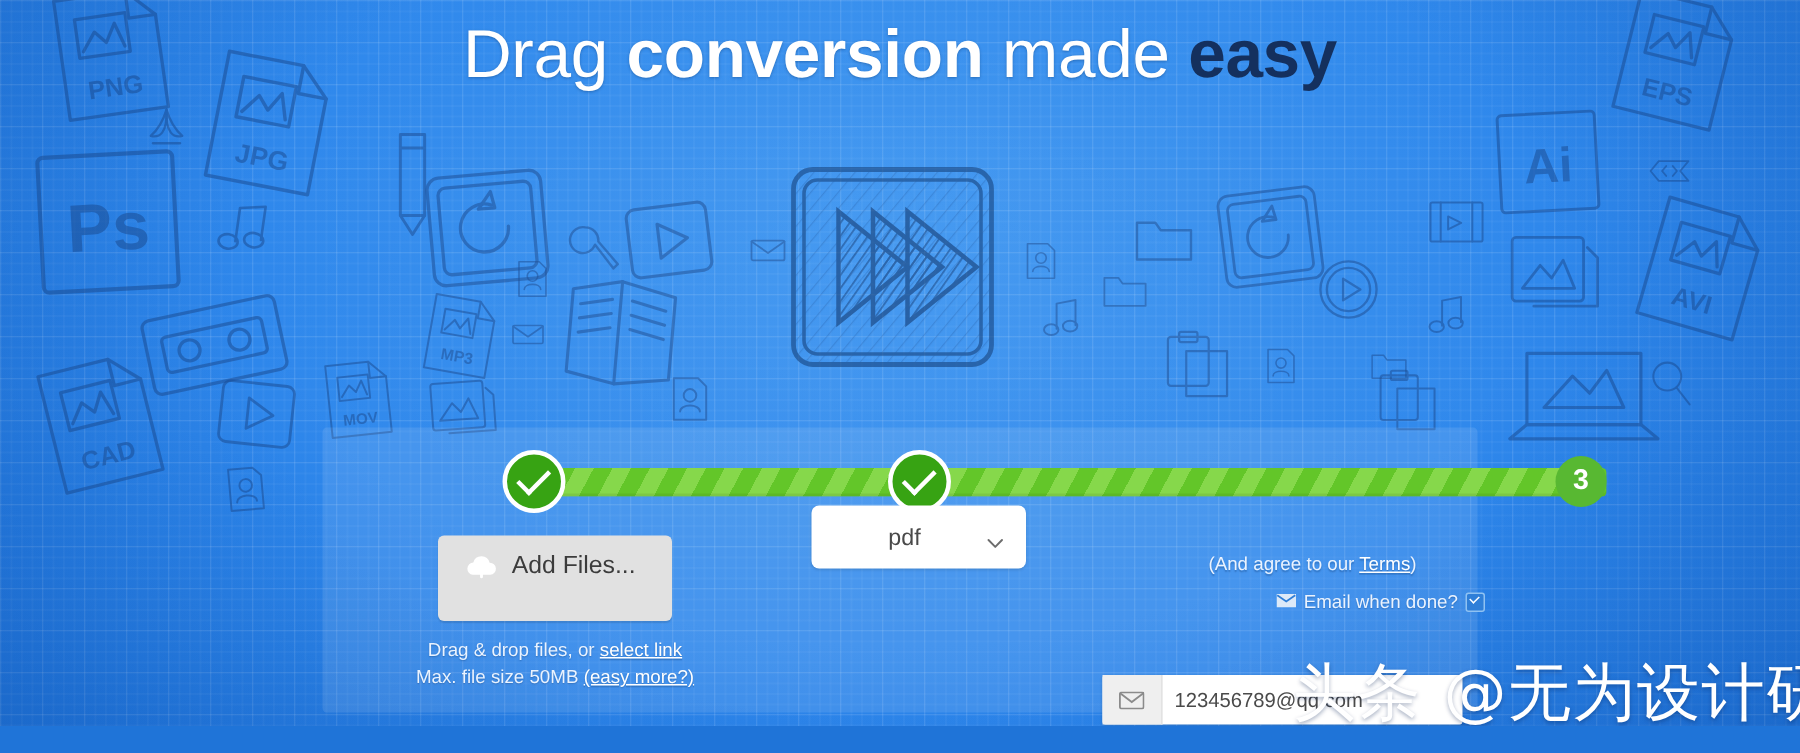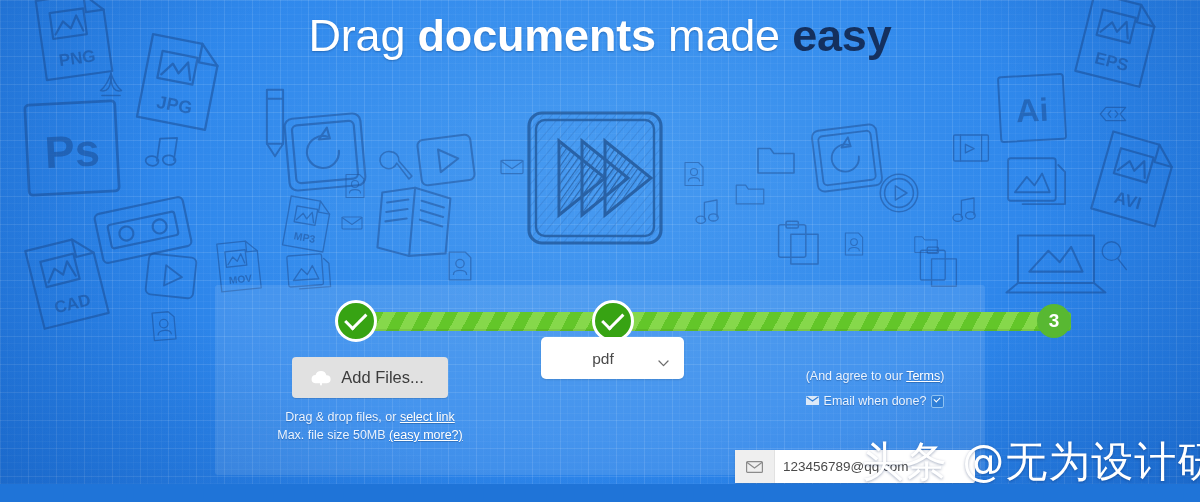--- a/index.html
+++ b/index.html
@@ -66,39 +66,39 @@
   .s2{left:377px;}
   .s3{left:822px;}
 
   
   .col{position:absolute;}
   .colA{left:255px;top:357px;width:230px;text-align:center;}
   .colB{left:512px;top:337px;width:200px;text-align:center;}
   .colC{left:760px;top:357px;width:230px;text-align:center;}
 
   .addbtn{display:inline-flex;align-items:center;gap:9px;background:#e1e1e1;border:none;border-radius:4px;
-    padding:11px 24px 11px 18px;font-size:16.5px;color:#3c3c3c;cursor:pointer;
+    padding:11px 24px 27px 18px;font-size:16.5px;color:#3c3c3c;cursor:pointer;
     font-family:"Liberation Sans",sans-serif;box-shadow:0 1px 1px rgba(0,0,0,.12);}
   .addbtn .cloud{width:22px;height:17px;flex:0 0 auto;}
 
   .selwrap{position:relative;display:inline-block;width:143px;}
   .sel{width:143px;height:42px;border-radius:5px;border:none;background:#ffffff;color:#4a4a4a;
     font-size:15.5px;font-family:"Liberation Sans",sans-serif;text-align:center;
     -webkit-appearance:none;appearance:none;cursor:pointer;padding-right:18px;box-sizing:border-box;
     box-shadow:0 1px 2px rgba(0,0,0,.12);}
   .chev{position:absolute;right:15px;top:16px;width:11px;height:7px;pointer-events:none;}
 
   .convert{display:inline-block;background:#9de153;border:none;border-radius:4px;padding:11px 22px;
     font-size:17.5px;color:#2e3a22;cursor:pointer;font-family:"Liberation Sans",sans-serif;
     box-shadow:0 1px 1px rgba(0,0,0,.10);}
 
   .hint{margin-top:10px;font-size:12.5px;color:#eaf3ff;line-height:1.45;text-shadow:0 1px 1px rgba(0,40,90,.3);}
   .hint a{color:#ffffff;}
 
-  .emailrow{margin-top:9px;font-size:12.5px;color:#eaf3ff;display:flex;align-items:center;justify-content:center;gap:5px;
+  .emailrow{margin-top:9px;font-size:12.5px;color:#eaf3ff;display:flex;align-items:center;justify-content:flex-end;gap:5px;
     text-shadow:0 1px 1px rgba(0,40,90,.3);}
   .cb{width:11px;height:11px;background:#2f7fd8;border:1px solid #8fc2f2;border-radius:2px;
       position:relative;display:inline-block;cursor:pointer;}
   .cb::after{content:"";position:absolute;left:2px;top:1px;width:5px;height:3px;
       border-left:1.6px solid #fff;border-bottom:1.6px solid #fff;transform:rotate(-45deg);}
 
   .emailfield{position:absolute;left:735px;top:450px;width:240px;height:33px;background:#ffffff;border-radius:2px;
     display:flex;align-items:center;box-shadow:0 1px 2px rgba(0,0,0,.15);}
   .emailfield .pre{width:40px;height:33px;background:#efefef;display:flex;align-items:center;justify-content:center;
     border-right:1px solid #e2e2e2;box-sizing:border-box;}
@@ -396,21 +396,21 @@
           <circle cx="22" cy="20" r="15" stroke="#1b4e96" fill="none" stroke-width="2.2" stroke-linejoin="round" stroke-linecap="round"></circle>
           <path d="M32 32 L46 50" stroke="#1b4e96" fill="none" stroke-width="2.2" stroke-linejoin="round" stroke-linecap="round"></path>
         </svg>
       </div>
     </div>
 
   <div class="vignette"></div>
 
   <div class="hero">
     <div class="title">
-      <span>Drag </span><span class="b">documents</span><span> made </span><span class="easy">easy</span>
+      <span>Drag </span><span class="b">conversion</span><span> made </span><span class="easy">easy</span>
     </div>
   </div>
 
   <div class="logo">
     <svg viewBox="0 0 145 148" width="145" height="148">
       <defs>
         <pattern id="hatch" width="7" height="7" patternTransform="rotate(40)" patternUnits="userSpaceOnUse">
           <line x1="0" y1="0" x2="0" y2="7" stroke="#2a63ad" stroke-width="1.6" opacity=".55"></line>
         </pattern>
         <pattern id="hatch2" width="5" height="5" patternTransform="rotate(35)" patternUnits="userSpaceOnUse">

